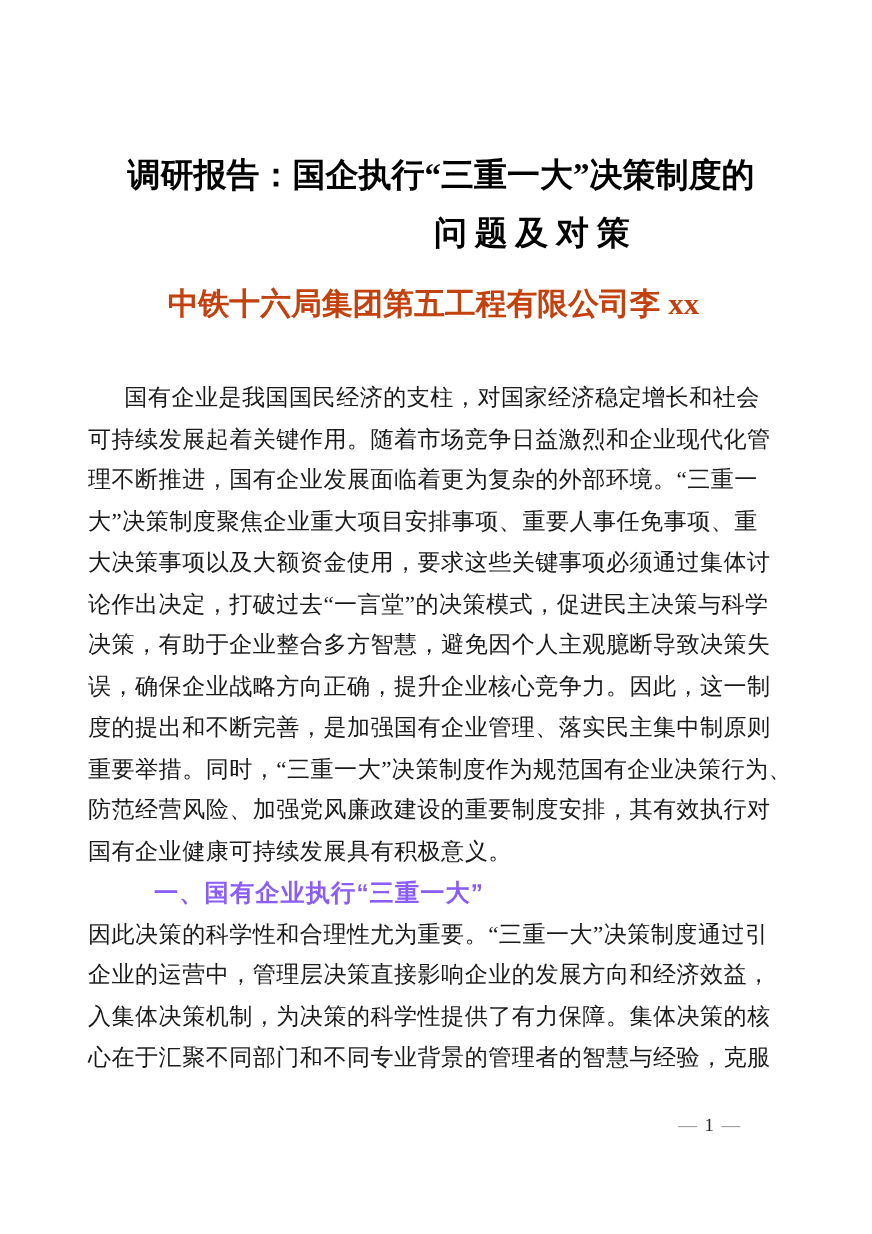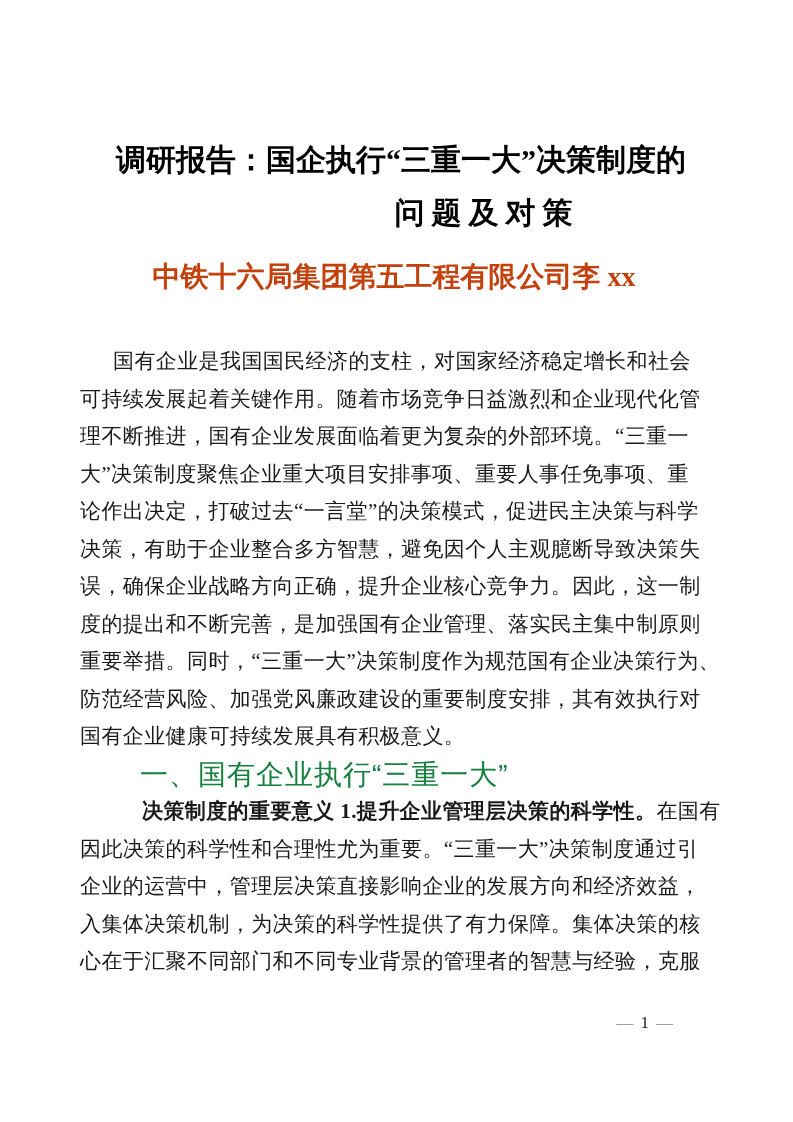--- a/index.html
+++ b/index.html
@@ -49,26 +49,26 @@
     line-height: 37.5px;
     font-size: 21px;
     letter-spacing: 0.4px;
     white-space: nowrap;
   }
   .indent-p1 { text-indent: 33px; }
   .indent-p2 { text-indent: 62px; }
   .section-heading {
     height: 37.5px;
     line-height: 37.5px;
-    font-size: 28px;
-    font-weight: normal;
+    font-size: 22px;
+    font-weight: bold;
     letter-spacing: 1px;
     text-indent: 60px;
     white-space: nowrap;
-    color: #15803d;
+    color: #8b5cf6;
     font-family: "Liberation Sans", "DejaVu Sans", sans-serif;
   }
   .bold-run { font-weight: bold; }
   .footer {
     position: absolute;
     top: 1012px;
     right: 118px;
     height: 22px;
     line-height: 22px;
     font-size: 17px;
@@ -90,33 +90,33 @@
 
   <div class="byline">中铁十六局集团第五工程有限公司李 xx</div>
 
   <div class="body-flow">
 
     <div>
       <div class="bline indent-p1">国有企业是我国国民经济的支柱，对国家经济稳定增长和社会</div>
       <div class="bline">可持续发展起着关键作用。随着市场竞争日益激烈和企业现代化管</div>
       <div class="bline">理不断推进，国有企业发展面临着更为复杂的外部环境。“三重一</div>
       <div class="bline">大”决策制度聚焦企业重大项目安排事项、重要人事任免事项、重</div>
+      <div class="bline">大决策事项以及大额资金使用，要求这些关键事项必须通过集体讨</div>
       <div class="bline">论作出决定，打破过去“一言堂”的决策模式，促进民主决策与科学</div>
       <div class="bline">决策，有助于企业整合多方智慧，避免因个人主观臆断导致决策失</div>
       <div class="bline">误，确保企业战略方向正确，提升企业核心竞争力。因此，这一制</div>
       <div class="bline">度的提出和不断完善，是加强国有企业管理、落实民主集中制原则</div>
       <div class="bline">重要举措。同时，“三重一大”决策制度作为规范国有企业决策行为、</div>
       <div class="bline">防范经营风险、加强党风廉政建设的重要制度安排，其有效执行对</div>
       <div class="bline">国有企业健康可持续发展具有积极意义。</div>
     </div>
 
     <div class="section-heading">一、国有企业执行“三重一大”</div>
 
     <div>
-      <div class="bline indent-p2"><span class="bold-run">决策制度的重要意义 1.提升企业管理层决策的科学性。</span><span>在国有</span></div>
       <div class="bline">因此决策的科学性和合理性尤为重要。“三重一大”决策制度通过引</div>
       <div class="bline">企业的运营中，管理层决策直接影响企业的发展方向和经济效益，</div>
       <div class="bline">入集体决策机制，为决策的科学性提供了有力保障。集体决策的核</div>
       <div class="bline">心在于汇聚不同部门和不同专业背景的管理者的智慧与经验，克服</div>
     </div>
 
   </div>
 
   <div class="footer">
     <span class="dash">—</span><span class="num">1</span><span class="dash">—</span>

